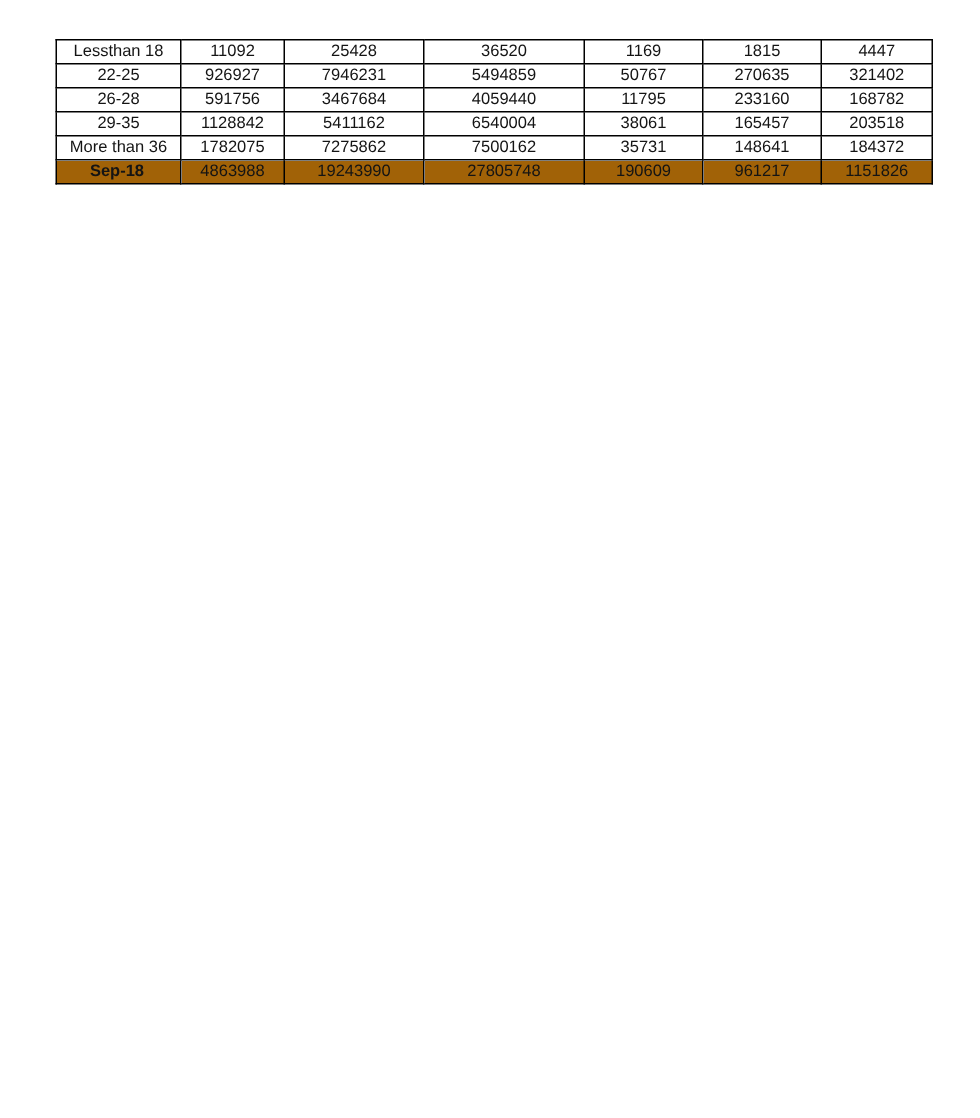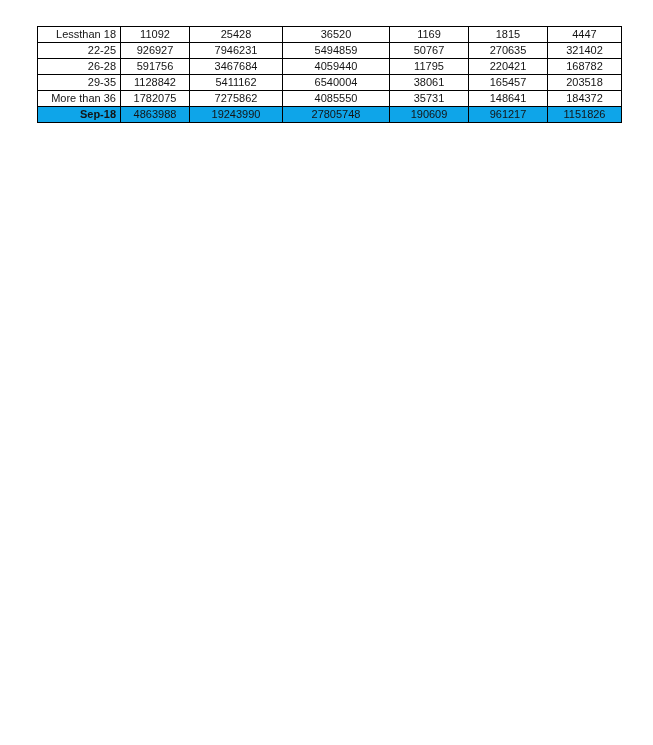--- a/index.html
+++ b/index.html
@@ -30,29 +30,29 @@
   }
   table.data-table td {
     border: 1px solid #000000;
     height: 15px;
     padding: 0 4px 0 4px;
     white-space: nowrap;
     overflow: hidden;
     line-height: 15px;
   }
   td.label-cell {
-    text-align: right;
+    text-align: center;
     padding-left: 10px;
   }
   td.num-cell {
     text-align: center;
     padding-right: 4px;
   }
   tr.total-row td {
-    background: #0ea5e9;
+    background: #a16207;
   }
   tr.total-row td.label-cell {
     font-weight: bold;
     padding-left: 2px;
   }
 </style>
 </head>
 <body>
 
 <div class="page">
@@ -84,37 +84,37 @@
         <td class="num-cell">50767</td>
         <td class="num-cell">270635</td>
         <td class="num-cell">321402</td>
       </tr>
       <tr>
         <td class="label-cell">26-28</td>
         <td class="num-cell">591756</td>
         <td class="num-cell">3467684</td>
         <td class="num-cell">4059440</td>
         <td class="num-cell">11795</td>
-        <td class="num-cell">220421</td>
+        <td class="num-cell">233160</td>
         <td class="num-cell">168782</td>
       </tr>
       <tr>
         <td class="label-cell">29-35</td>
         <td class="num-cell">1128842</td>
         <td class="num-cell">5411162</td>
         <td class="num-cell">6540004</td>
         <td class="num-cell">38061</td>
         <td class="num-cell">165457</td>
         <td class="num-cell">203518</td>
       </tr>
       <tr>
         <td class="label-cell">More than 36</td>
         <td class="num-cell">1782075</td>
         <td class="num-cell">7275862</td>
-        <td class="num-cell">4085550</td>
+        <td class="num-cell">7500162</td>
         <td class="num-cell">35731</td>
         <td class="num-cell">148641</td>
         <td class="num-cell">184372</td>
       </tr>
       <tr class="total-row">
         <td class="label-cell">Sep-18</td>
         <td class="num-cell">4863988</td>
         <td class="num-cell">19243990</td>
         <td class="num-cell">27805748</td>
         <td class="num-cell">190609</td>

